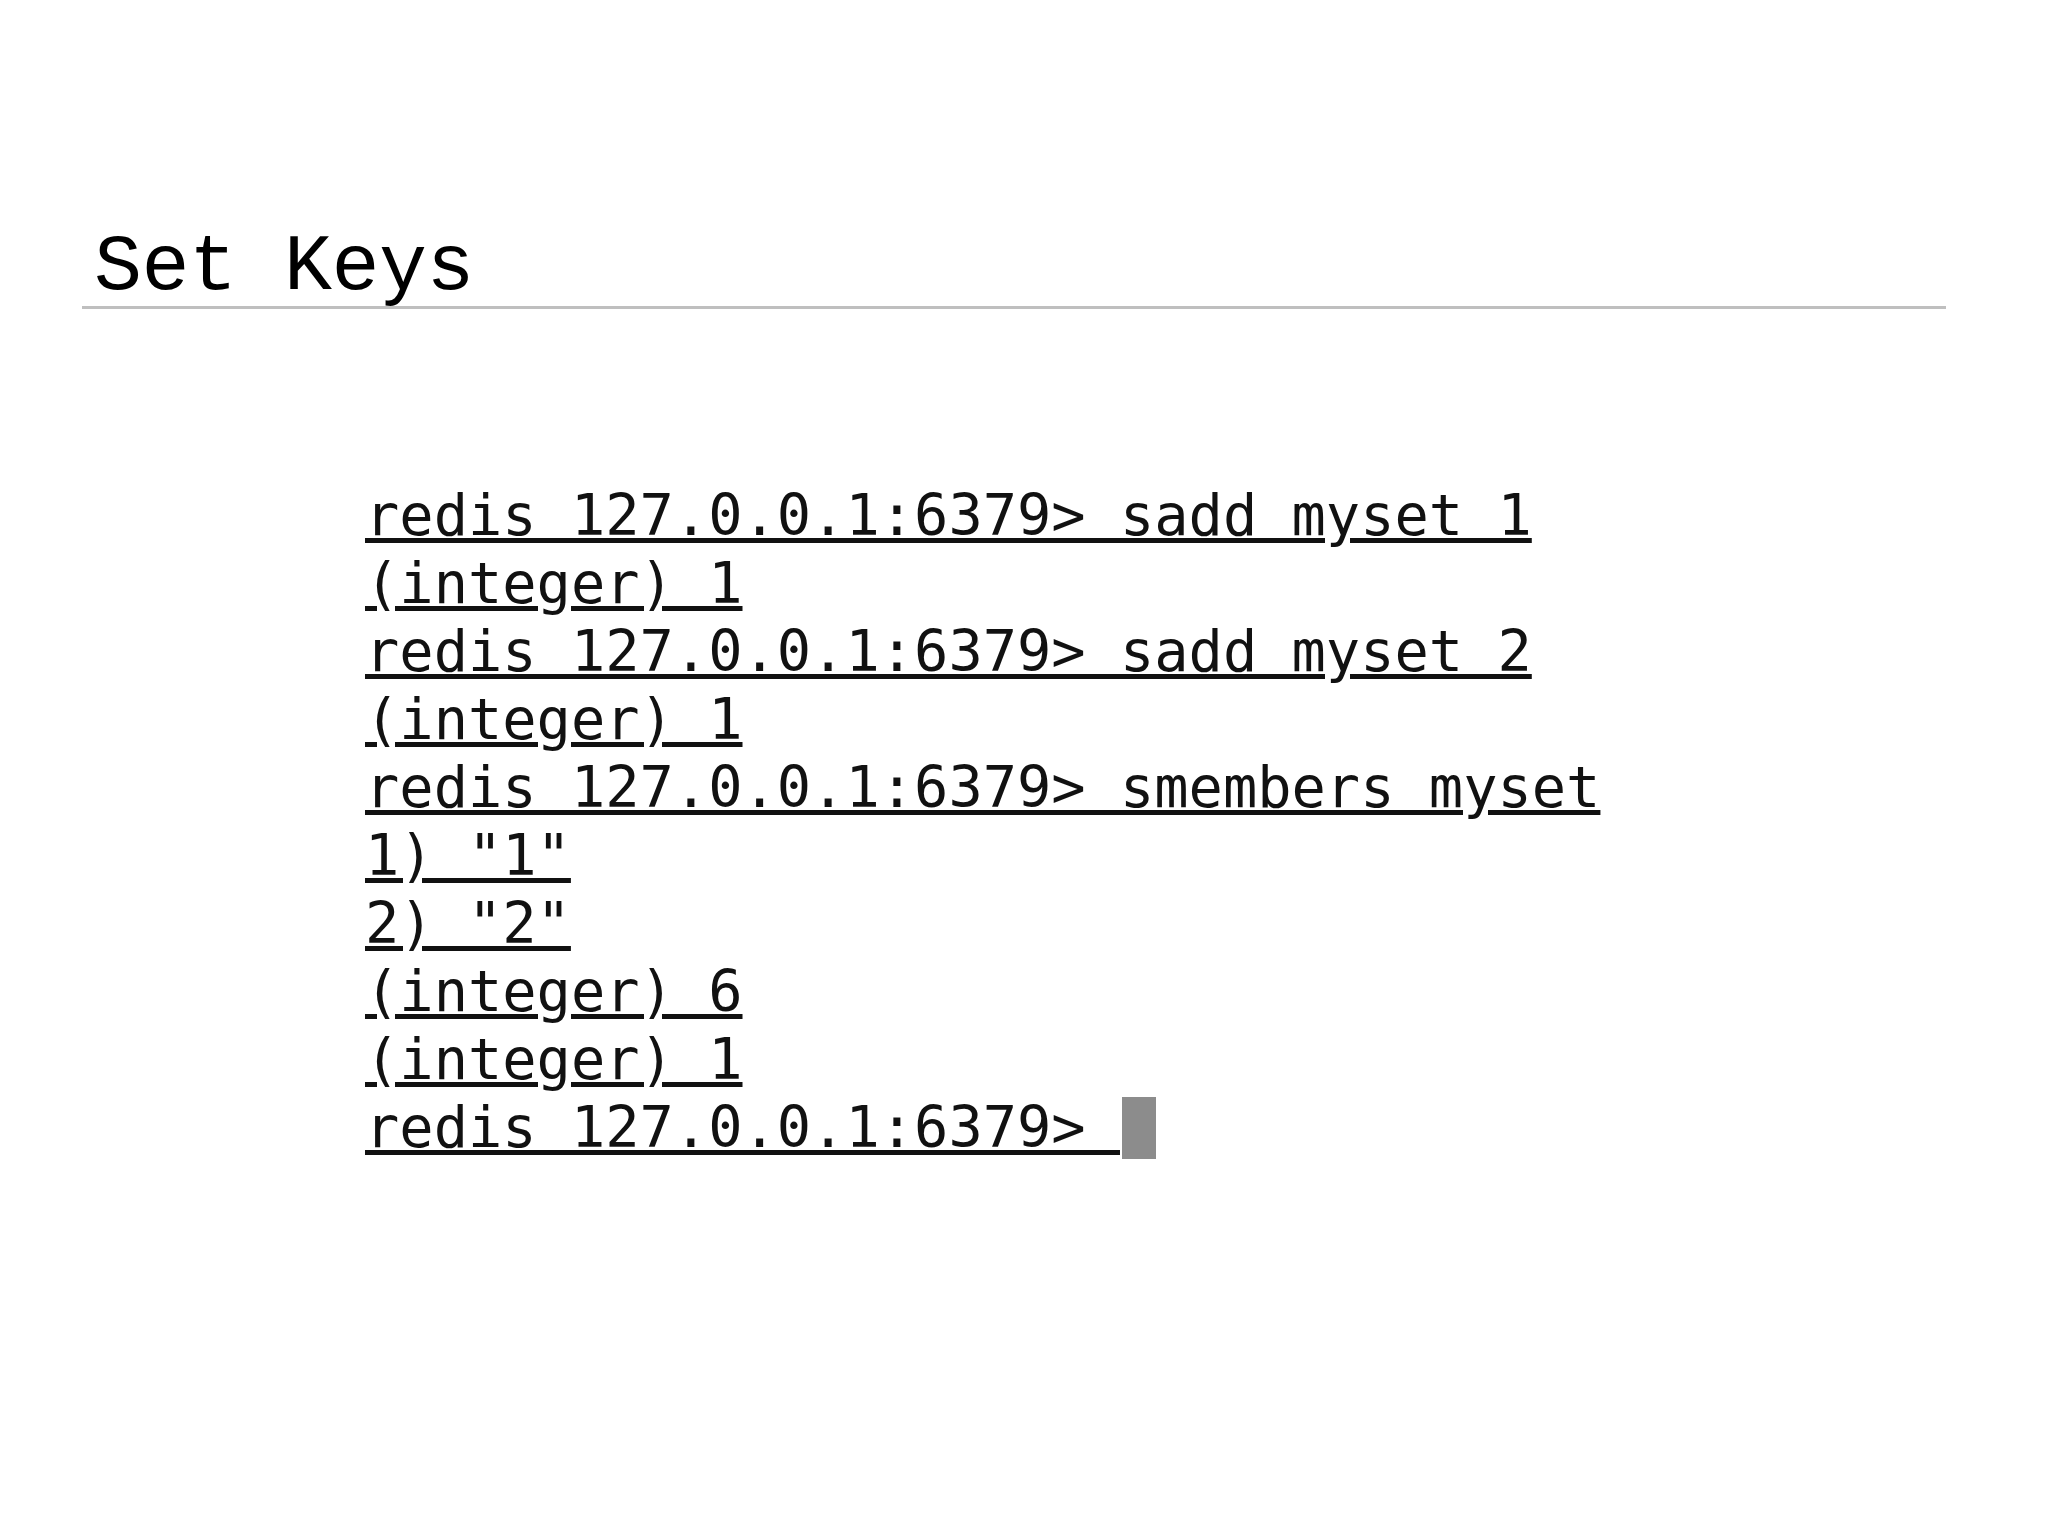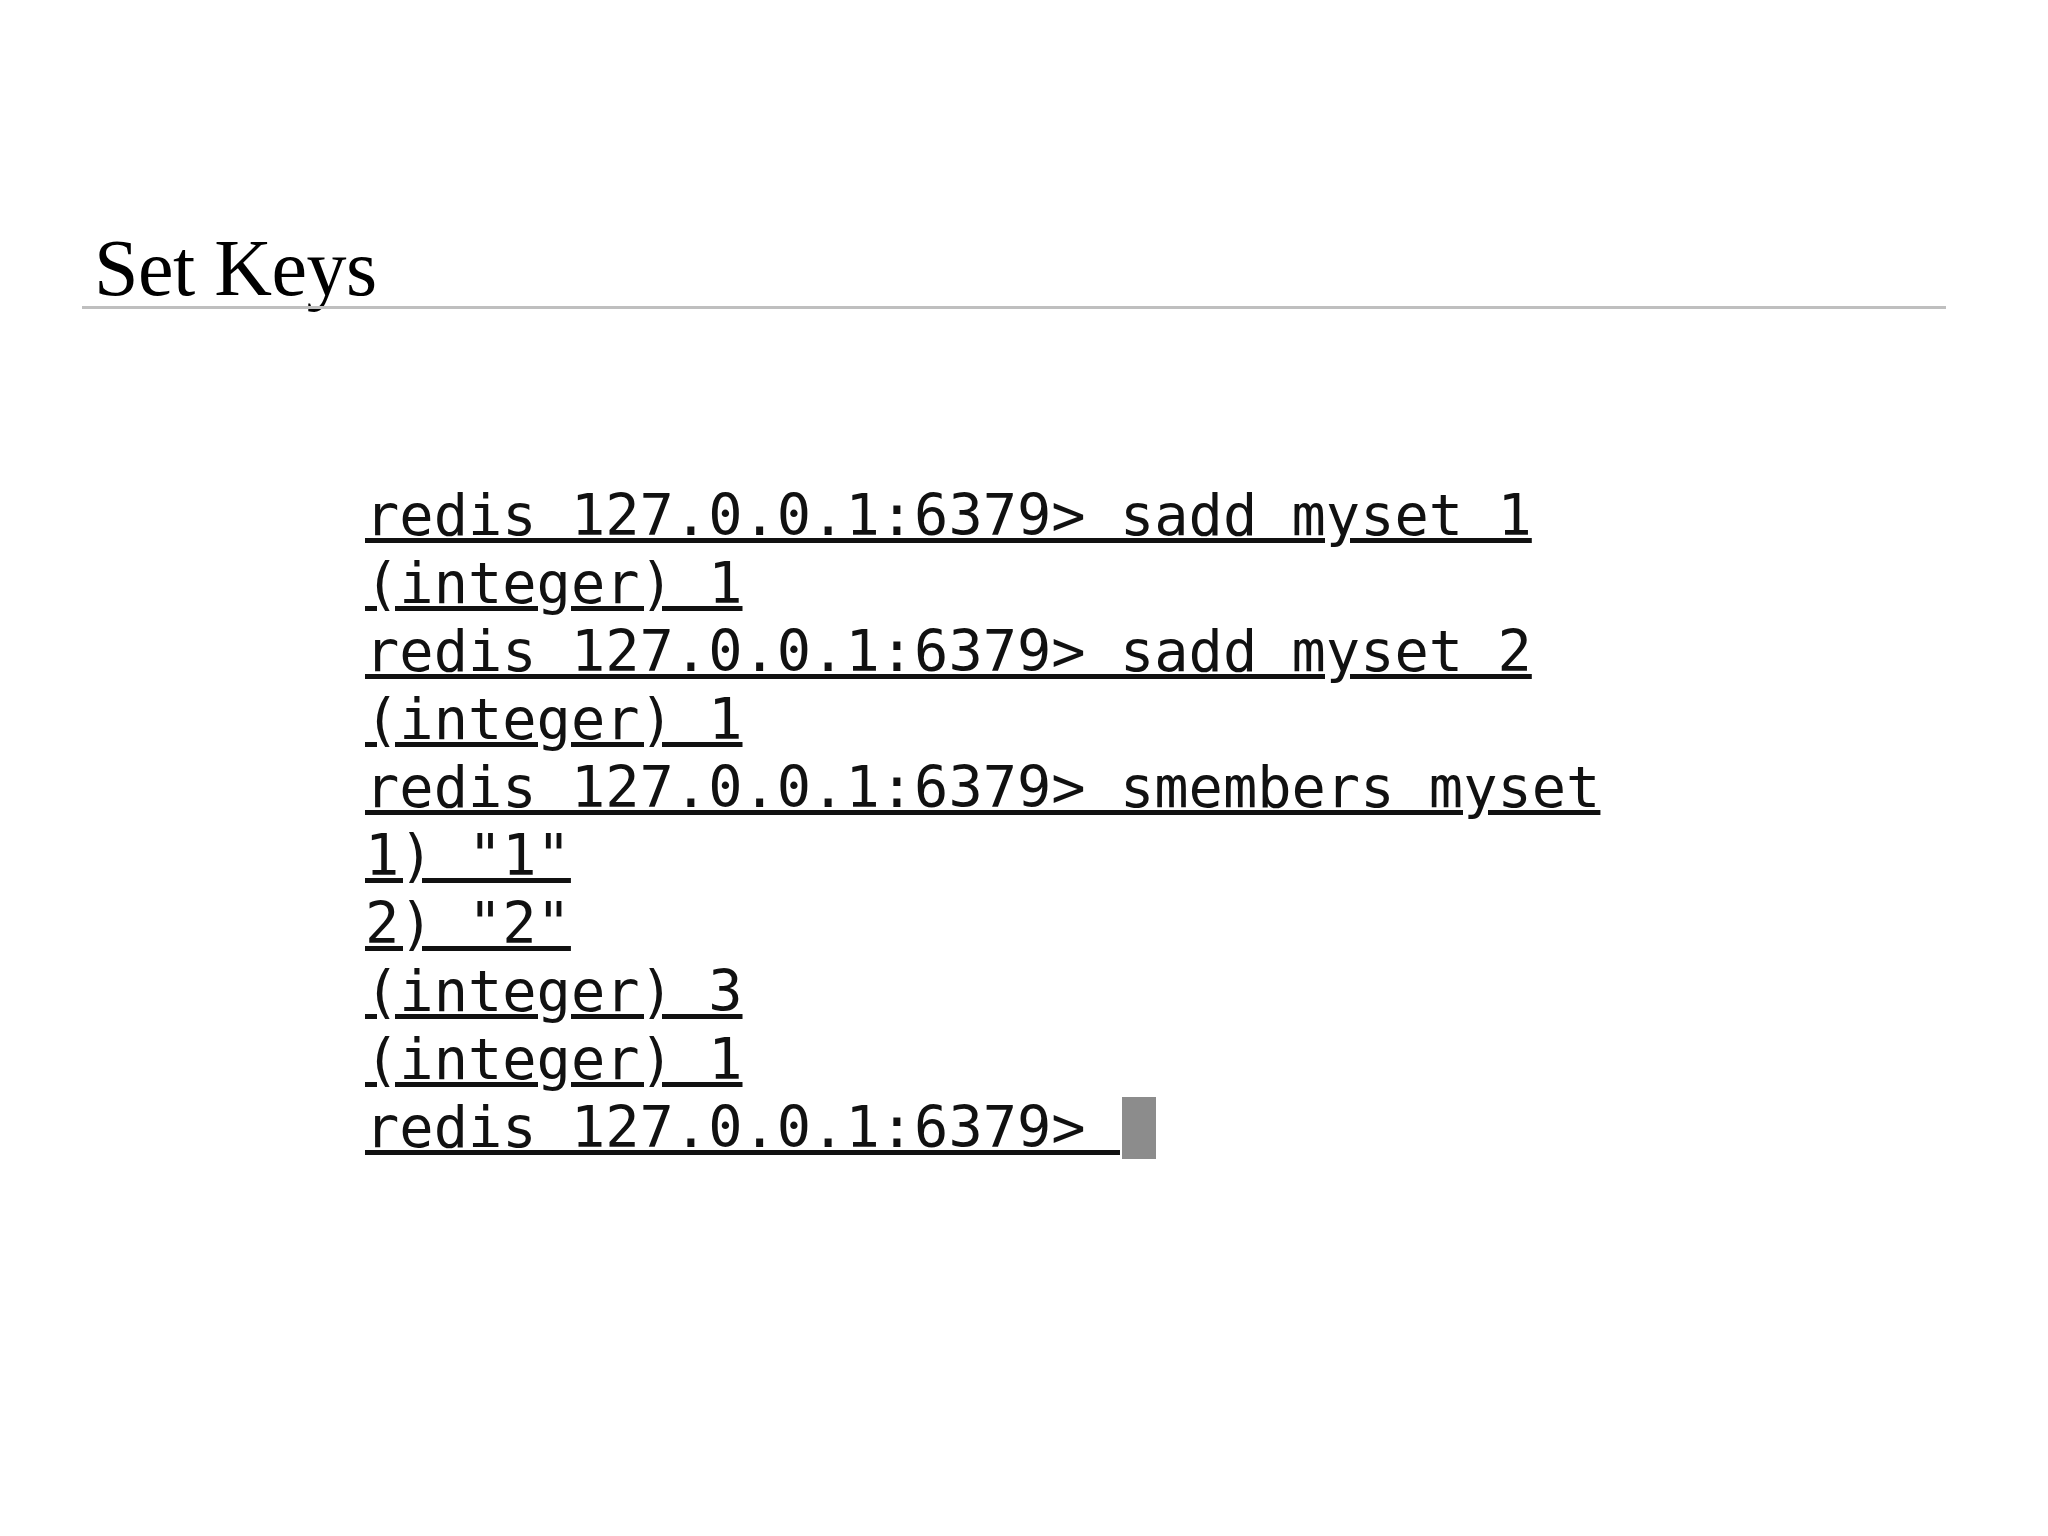--- a/index.html
+++ b/index.html
@@ -20,21 +20,21 @@
     width: 2048px;
     height: 1536px;
     background: #ffffff;
   }
 
   
   #slide-title {
     position: absolute;
     left: 94px;
     top: 166px;
-    font-family: Liberation Serif, serif;
+    font-family: Liberation Mono, monospace;
     font-size: 80px;
     font-weight: 400;
     line-height: 96px;
     letter-spacing: -0.5px;
     color: #000000;
     white-space: nowrap;
   }
 
   
   #title-divider {
@@ -85,18 +85,18 @@
   <div id="title-divider"></div>
 
   <div id="terminal-block">
       <div class="term-line">redis 127.0.0.1:6379&gt; sadd myset 1</div>
       <div class="term-line">(integer) 1</div>
       <div class="term-line">redis 127.0.0.1:6379&gt; sadd myset 2</div>
       <div class="term-line">(integer) 1</div>
       <div class="term-line">redis 127.0.0.1:6379&gt; smembers myset</div>
       <div class="term-line">1) "1"</div>
       <div class="term-line">2) "2"</div>
-      <div class="term-line">(integer) 3</div>
+      <div class="term-line">(integer) 6</div>
       <div class="term-line">(integer) 1</div>
       <div class="term-line">redis 127.0.0.1:6379&gt; <span class="cursor-block"></span></div>
     </div>
 
 </div>
 
 </body></html>

